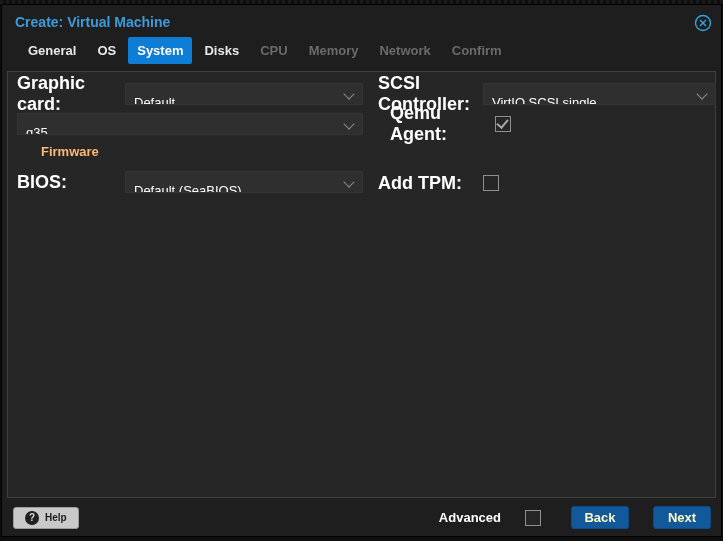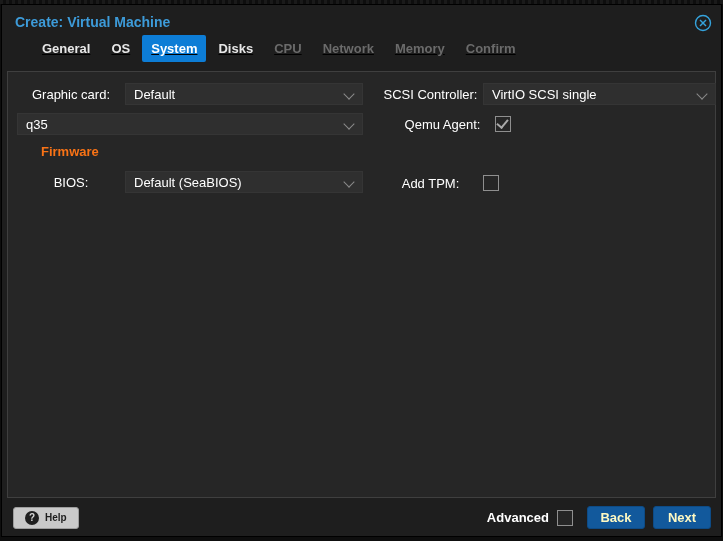--- a/index.html
+++ b/index.html
@@ -17,46 +17,46 @@
     position:absolute;left:1px;top:4px;width:721px;height:533px;
     background:#1e1e1e;border:1px solid #000;box-sizing:border-box;
   }
 
   
   .titlebar{position:relative;height:30px;padding:8px 28px 0 13px;box-sizing:border-box;}
   .title{color:#3d9bd9;font-size:14px;font-weight:700;}
   .close-btn{position:absolute;right:9px;top:9px;width:18px;height:18px;cursor:pointer;}
 
   
-  .tabbar{display:flex;align-items:flex-start;height:30px;padding-left:31px;text-decoration:underline;}
+  .tabbar{display:flex;align-items:center;height:30px;padding-left:17px;}
   .tab{
     padding:6px 9px;margin-right:3px;font-size:13px;font-weight:700;
     color:#e8e8e8;border-radius:2px;cursor:pointer;line-height:15px;
   }
   .tab--active{background:#0d7dd6;color:#ffffff;}
   .tab--disabled{color:#6b6b6b;cursor:default;}
 
   
   .panel{
     position:absolute;left:5px;right:5px;top:66px;bottom:38px;
     background:#262626;border:1px solid #3f3f3f;box-sizing:border-box;
   }
   .col{position:absolute;top:11px;}
   .col-left{left:9px;width:346px;}
   .col-right{left:370px;width:338px;}
   .frow{display:flex;align-items:center;height:22px;margin-bottom:8px;}
-  .frow .flabel{width:108px;flex:0 0 108px;color:#ffffff;font-size:13px;font-weight:400;text-align:center;}
+  .frow .flabel{width:108px;flex:0 0 108px;color:#ffffff;font-size:18px;font-weight:700;}
   .col-right .frow .flabel{width:105px;flex:0 0 105px;}
-  .fheading{height:18px;line-height:18px;margin:0 0 10px 0;color:#f97316;font-size:13px;font-weight:600;padding-left:24px;}
+  .fheading{height:18px;line-height:18px;margin:0 0 10px 0;color:#fdba74;font-size:13px;font-weight:600;padding-left:24px;}
   .frow--gap-lg{margin-bottom:37px;margin-left:12px;}
 
   .combo{
     flex:1;height:22px;line-height:22px;position:relative;
     background:#2f2f2f;border:1px solid #353535;box-sizing:border-box;
-    color:#ffffff;font-size:13px;padding:0 24px 0 8px;cursor:pointer;
+    color:#ffffff;font-size:13px;padding:8px 24px 0 8px;cursor:pointer;
     white-space:nowrap;overflow:hidden;
   }
   .chev{
     position:absolute;right:9px;top:6px;width:7px;height:7px;
     border-right:1px solid #8a8a8a;border-bottom:1px solid #8a8a8a;
     transform:rotate(45deg);
   }
   .checkbox{
     width:14px;height:14px;border:1px solid #8f8f8f;background:#262626;
     position:relative;cursor:pointer;flex:0 0 14px;
@@ -76,21 +76,21 @@
   .help-btn{
     display:flex;align-items:center;gap:6px;
     background:#c9c9c9;border:1px solid #9d9d9d;border-radius:3px;
     padding:3px 11px;cursor:pointer;
   }
   .help-btn .qmark{
     width:14px;height:14px;border-radius:50%;background:#1f1f1f;
     color:#d8d8d8;font-size:10px;font-weight:700;line-height:14px;text-align:center;
   }
   .help-btn .help-label{color:#1d1d1d;font-size:10px;font-weight:600;}
-  .footer-right{margin-left:auto;display:flex;align-items:center;gap:8px;}
+  .footer-right{margin-left:auto;display:flex;align-items:center;gap:24px;}
   .advanced-label{color:#ffffff;font-size:13px;font-weight:600;}
   .btn-blue{
     min-width:58px;height:23px;background:#12599c;border:1px solid #0d4b86;
     border-radius:3px;color:#fef9c3;font-size:13px;font-weight:600;
     line-height:21px;text-align:center;cursor:pointer;box-sizing:border-box;
     padding:0 12px;
   }
   .btn-back{margin-left:6px;}
 </style>
 </head>
@@ -110,22 +110,22 @@
       </svg>
     </span>
   </div>
 
   <div class="tabbar">
     <span class="tab">General</span>
     <span class="tab">OS</span>
     <span class="tab tab--active">System</span>
     <span class="tab">Disks</span>
     <span class="tab tab--disabled">CPU</span>
+    <span class="tab tab--disabled">Memory</span>
     <span class="tab tab--disabled">Network</span>
-    <span class="tab tab--disabled">Memory</span>
     <span class="tab tab--disabled">Confirm</span>
   </div>
 
   <div class="panel">
 
     <div class="col col-left">
       <div class="frow">
         <span class="flabel">Graphic card:</span>
         <div class="combo">
           <span>Default</span>

